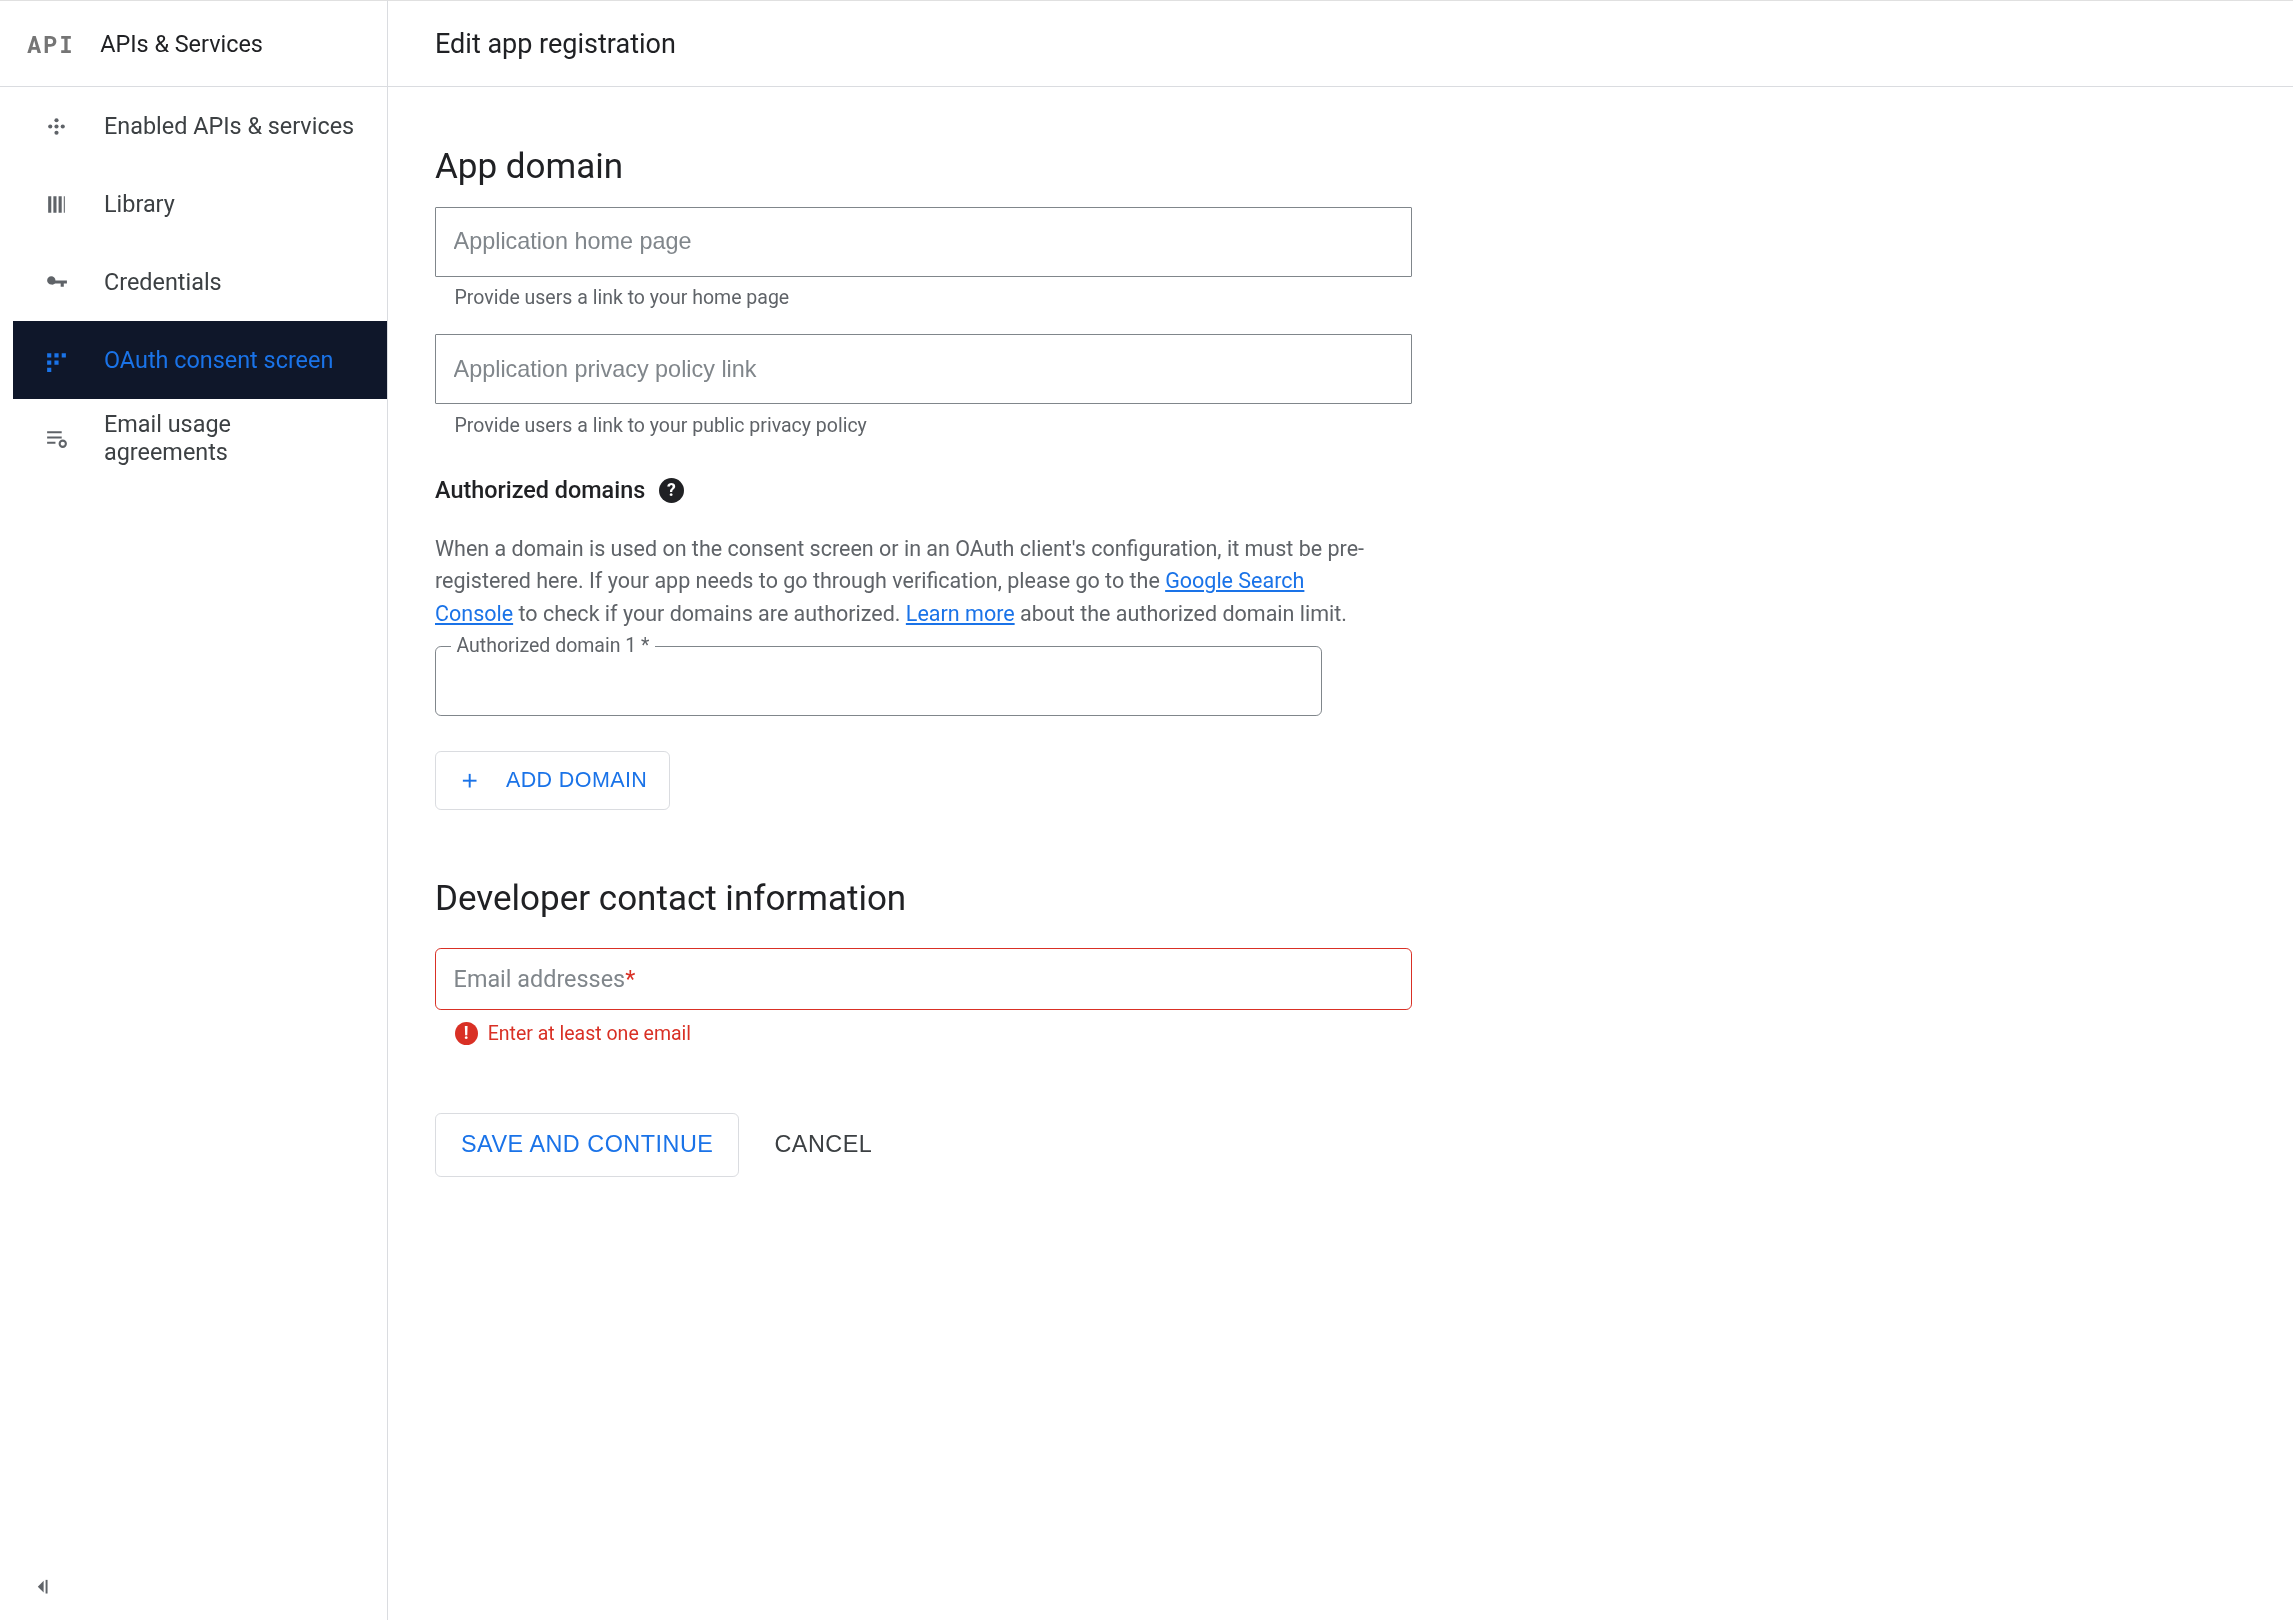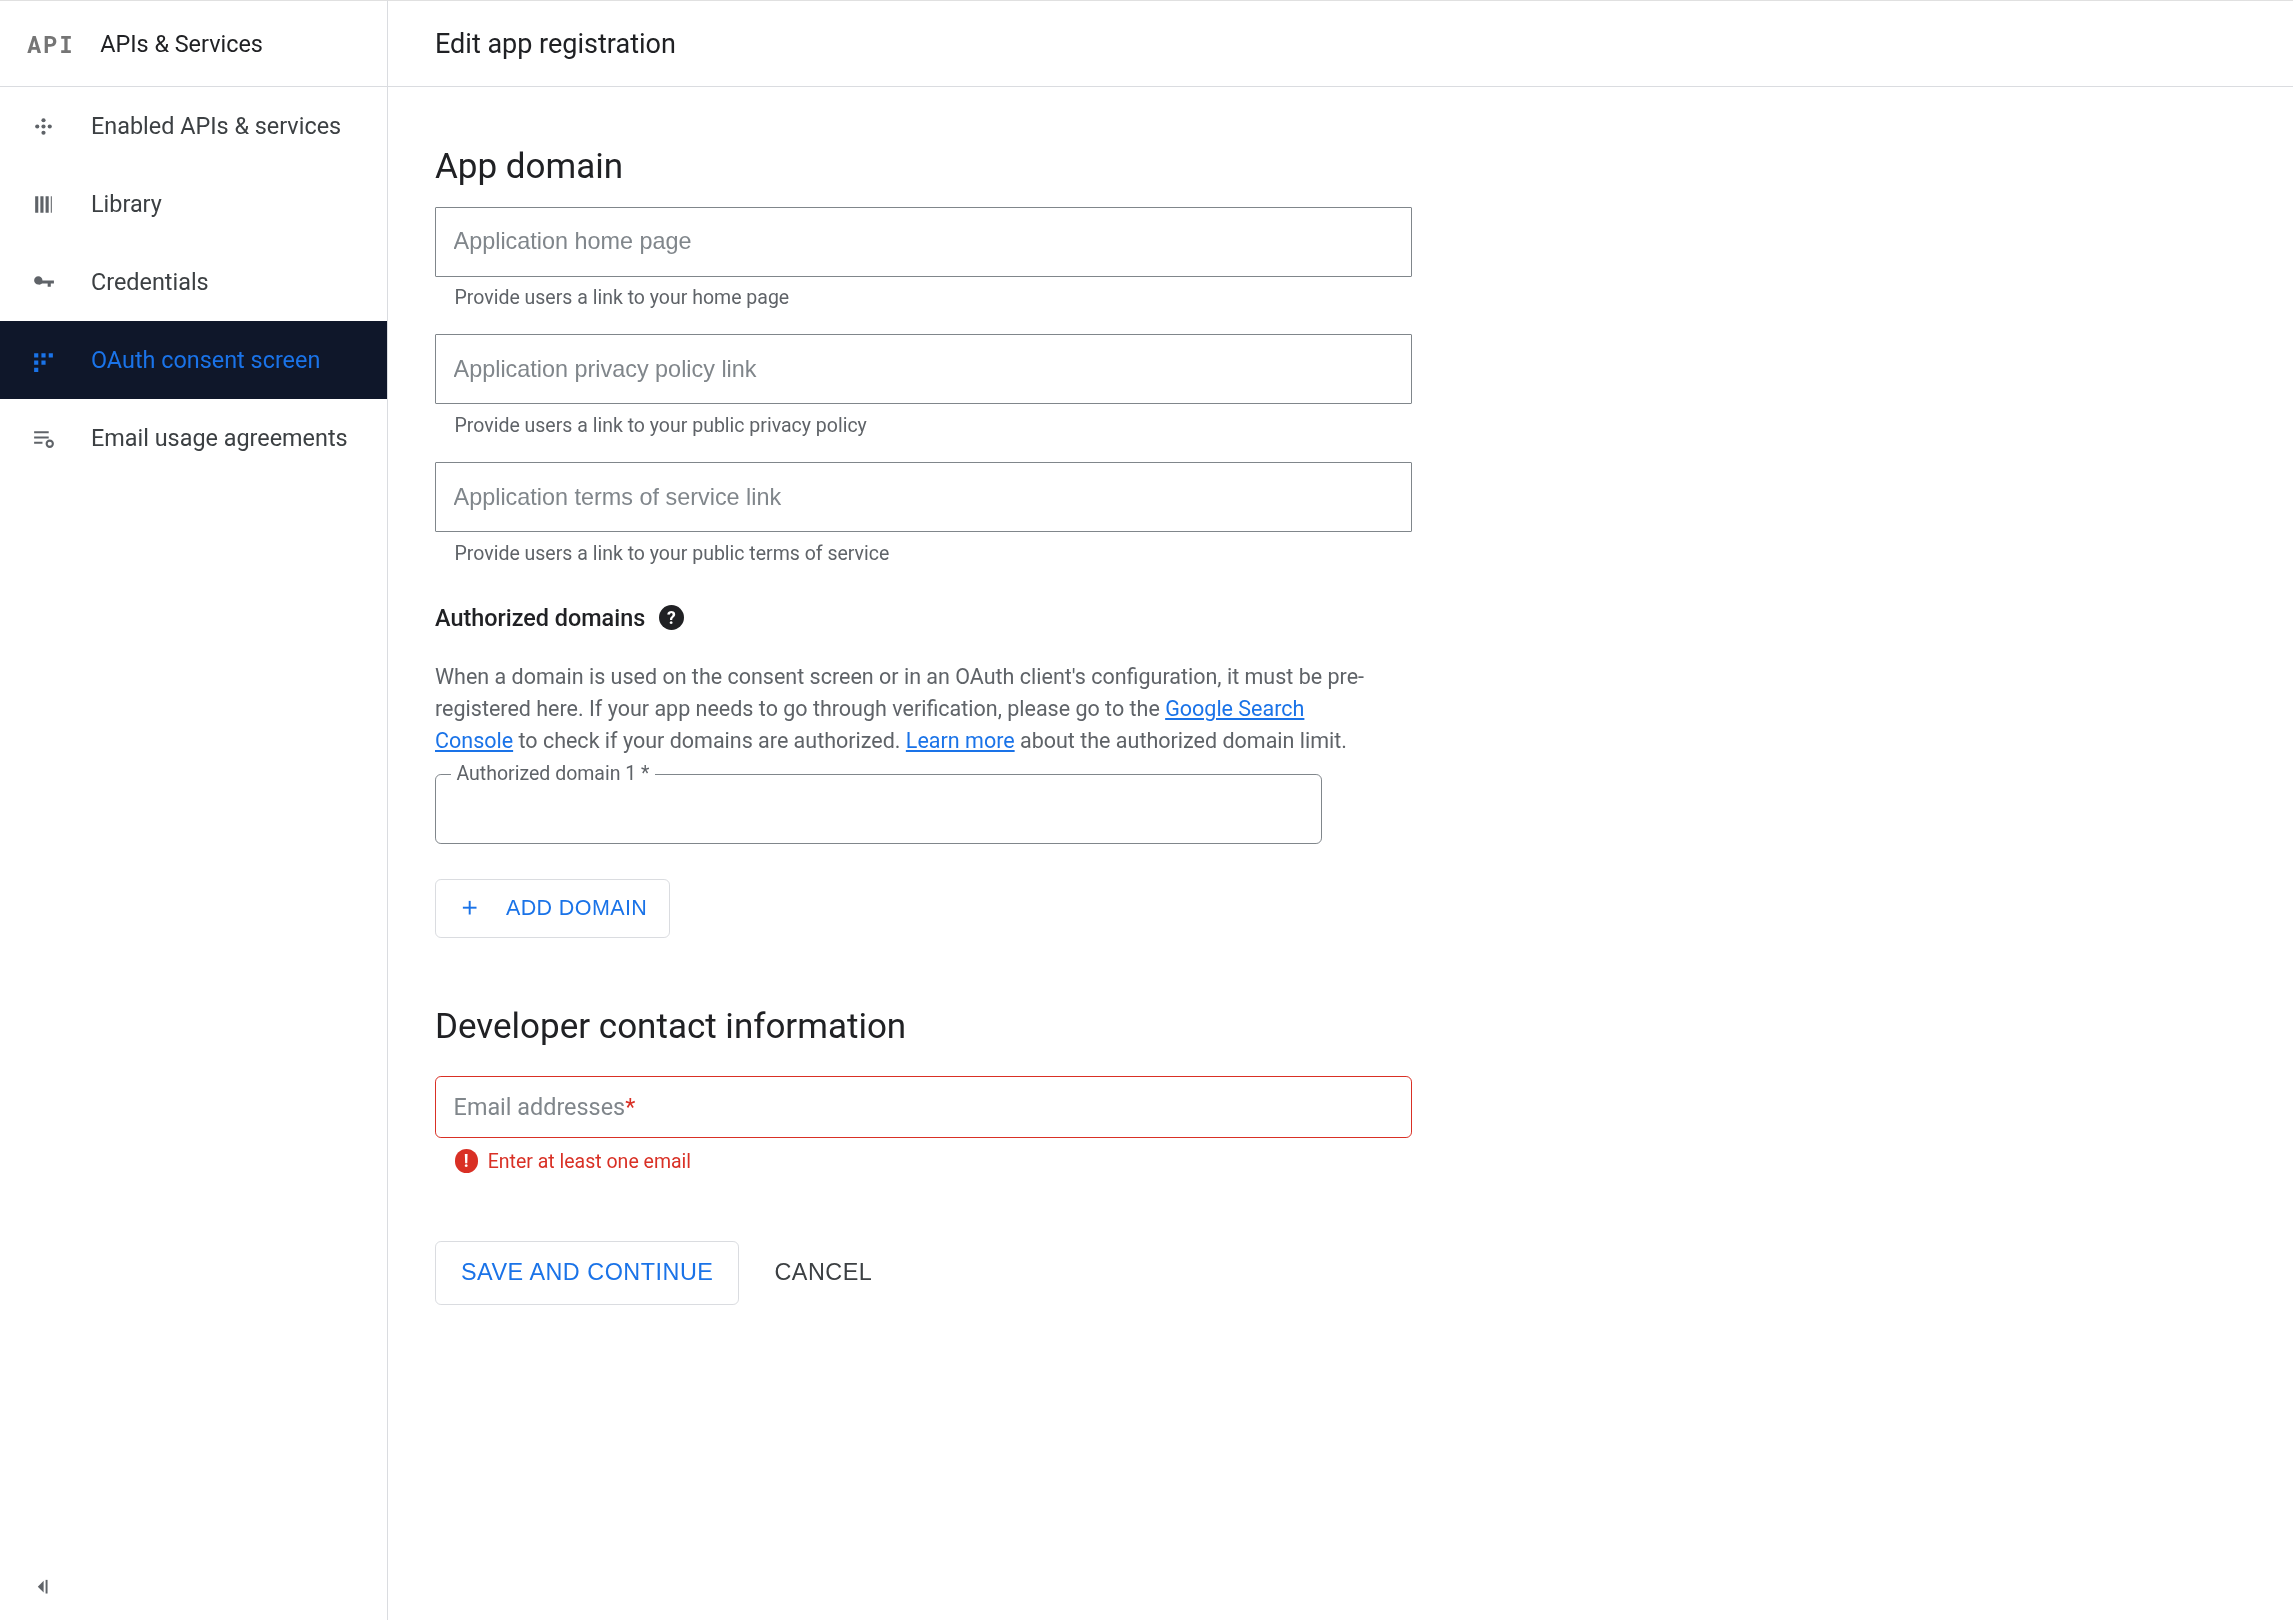--- a/index.html
+++ b/index.html
@@ -35,21 +35,21 @@
     font-weight: 700;
     font-size: 23.4px;
     letter-spacing: 2px;
     color: #757575;
   }
   .sidebar-title {
     font-size: 23.4px;
     color: #202124;
     font-weight: 400;
   }
-  .nav { padding-top: 0; }
+  .nav { padding-top: 0; padding-left: 13px; }
   .nav-item {
     display: flex;
     align-items: center;
     gap: 33px;
     padding: 0 29px;
     height: 78px;
     font-size: 23.4px;
     color: #3c4043;
     cursor: pointer;
   }
@@ -315,24 +315,20 @@
       <div class="field">
         <input class="text-input" type="text" placeholder="Application home page" style="">
         <div class="helper">Provide users a link to your home page</div>
       </div>
 
       <div class="field">
         <input class="text-input" type="text" placeholder="Application privacy policy link" style="">
         <div class="helper">Provide users a link to your public privacy policy</div>
       </div>
 
-      <div class="field">
-        <input class="text-input" type="text" placeholder="Application terms of service link" style="">
-        <div class="helper">Provide users a link to your public terms of service</div>
-      </div>
 
       
       <div class="subheading">
         <span class="subheading-text">Authorized domains</span>
         <span class="help-badge">?</span>
       </div>
       <p class="para">
         <span>When a domain is used on the consent screen or in an OAuth client's configuration, it must be pre-registered here. If your app needs to go through verification, please go to the </span><a>Google Search Console</a><span> to check if your domains are authorized. </span><a>Learn more</a><span> about the authorized domain limit.</span>
       </p>
 

